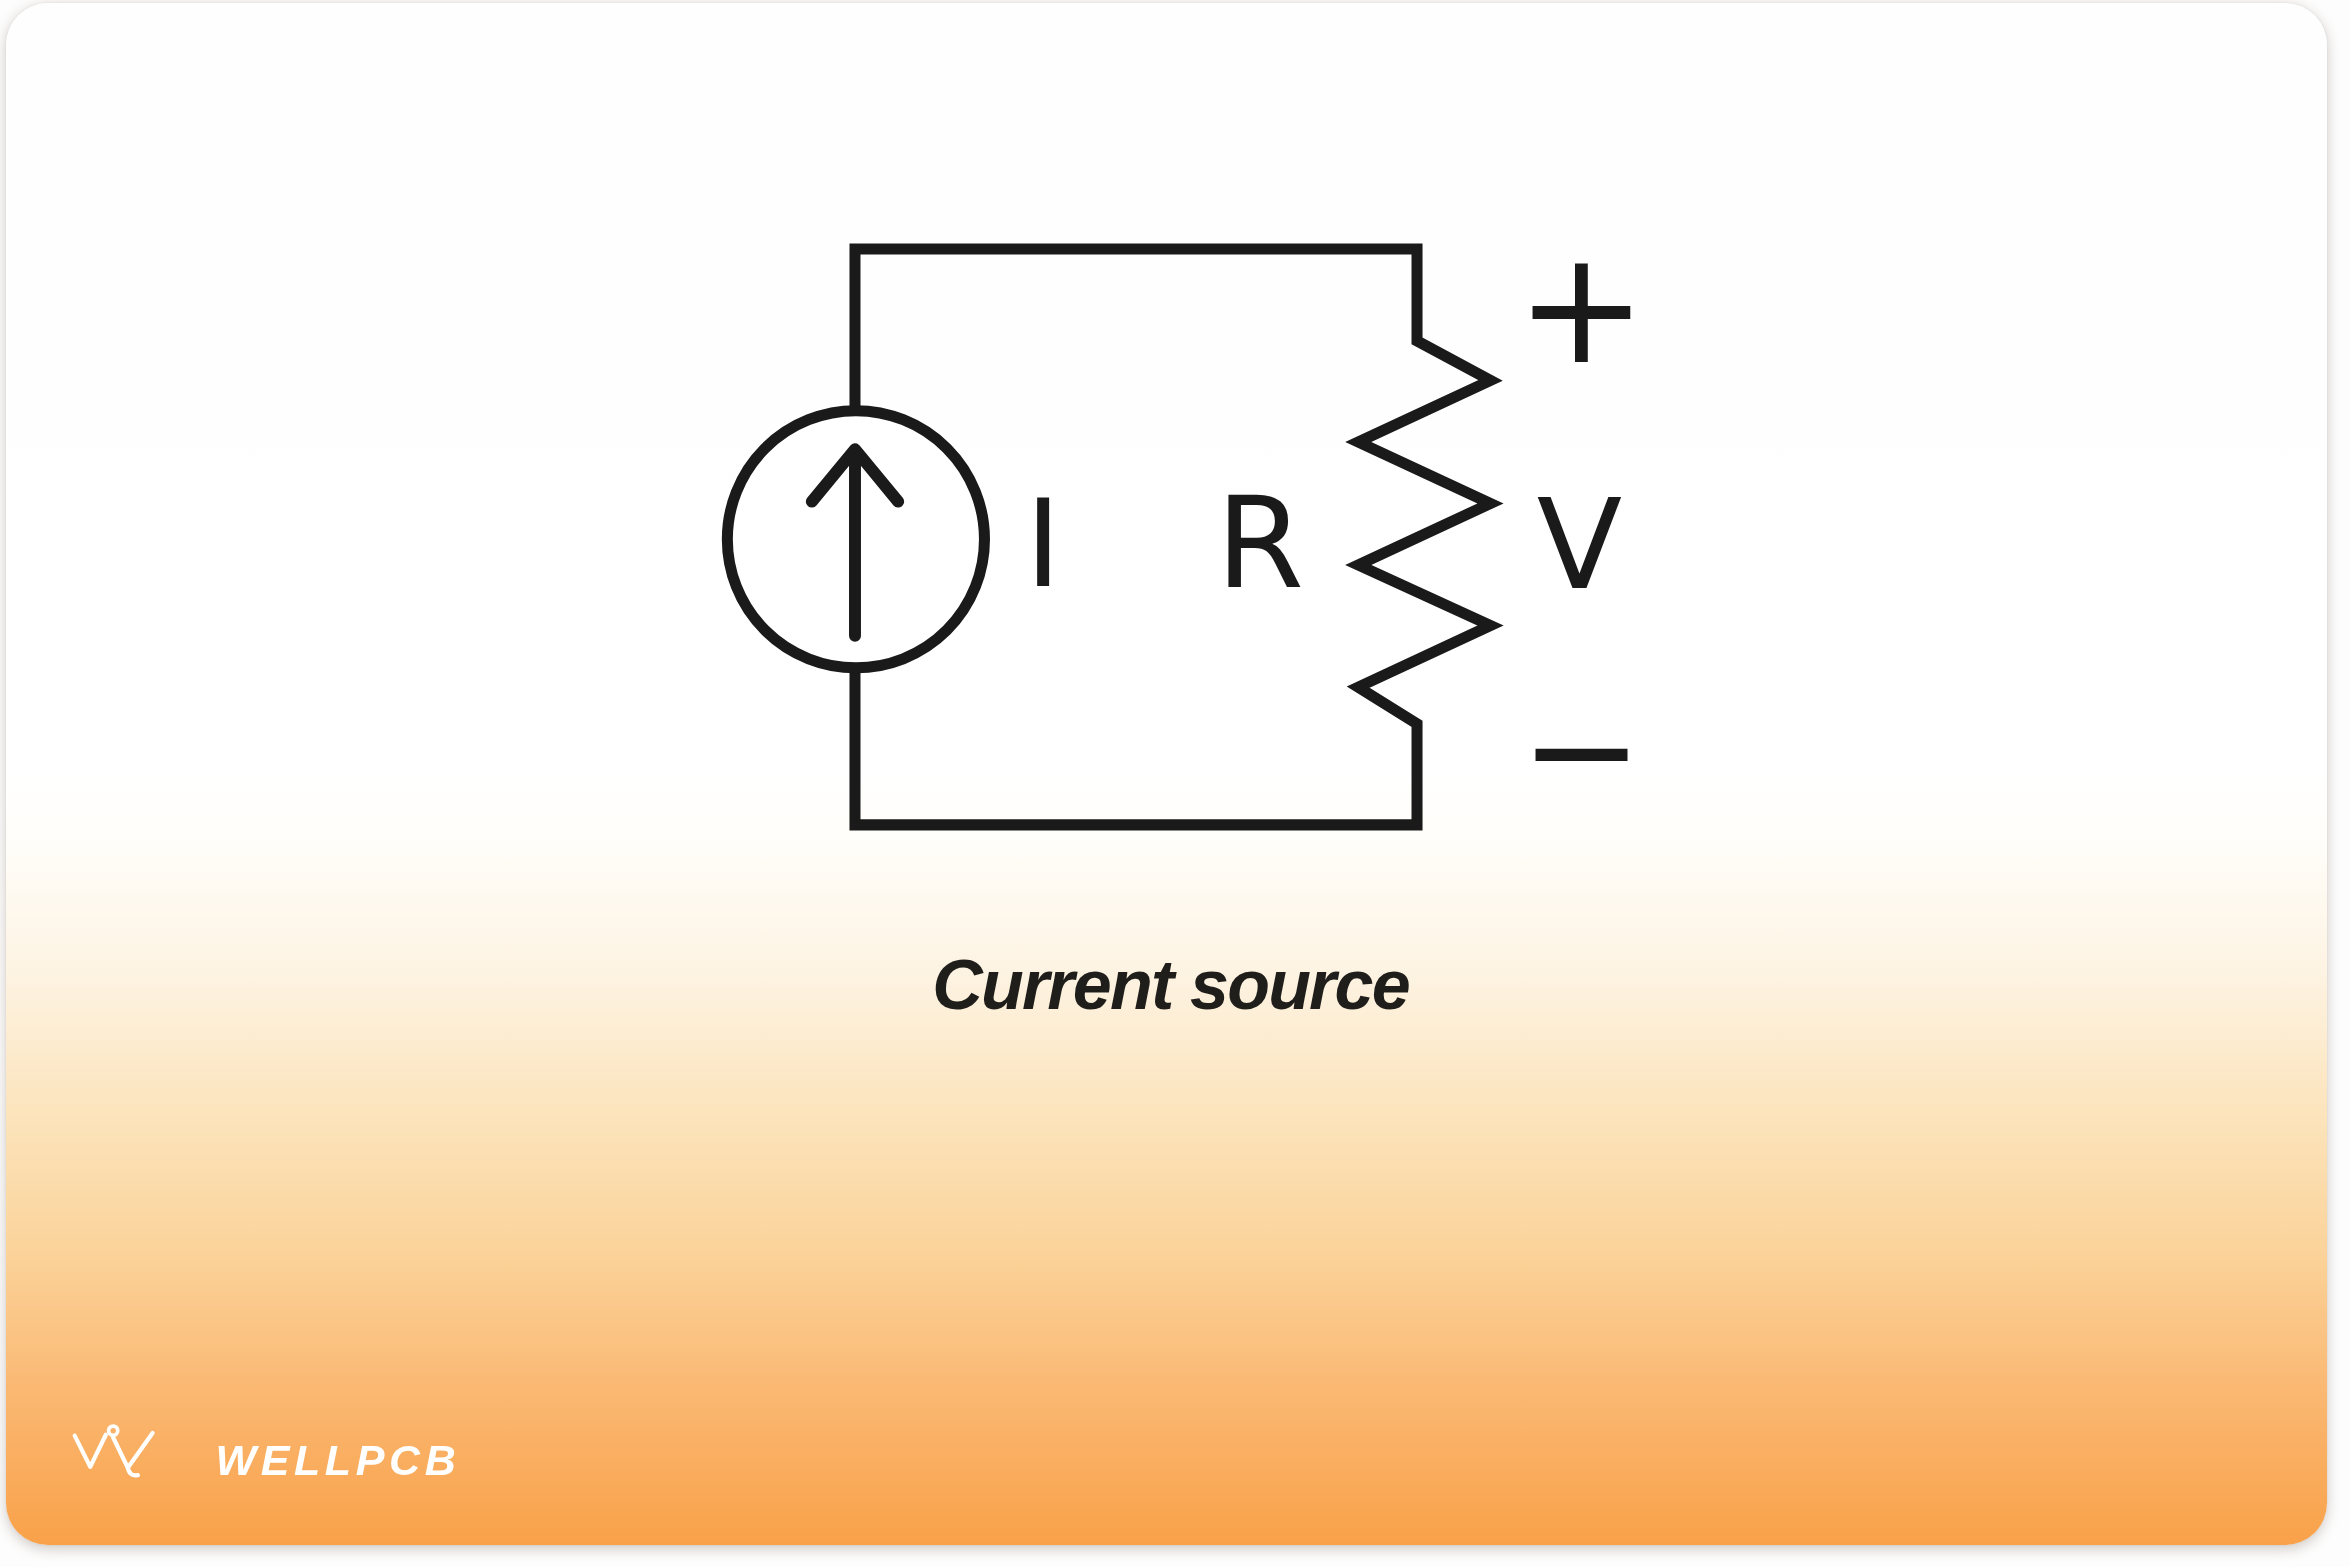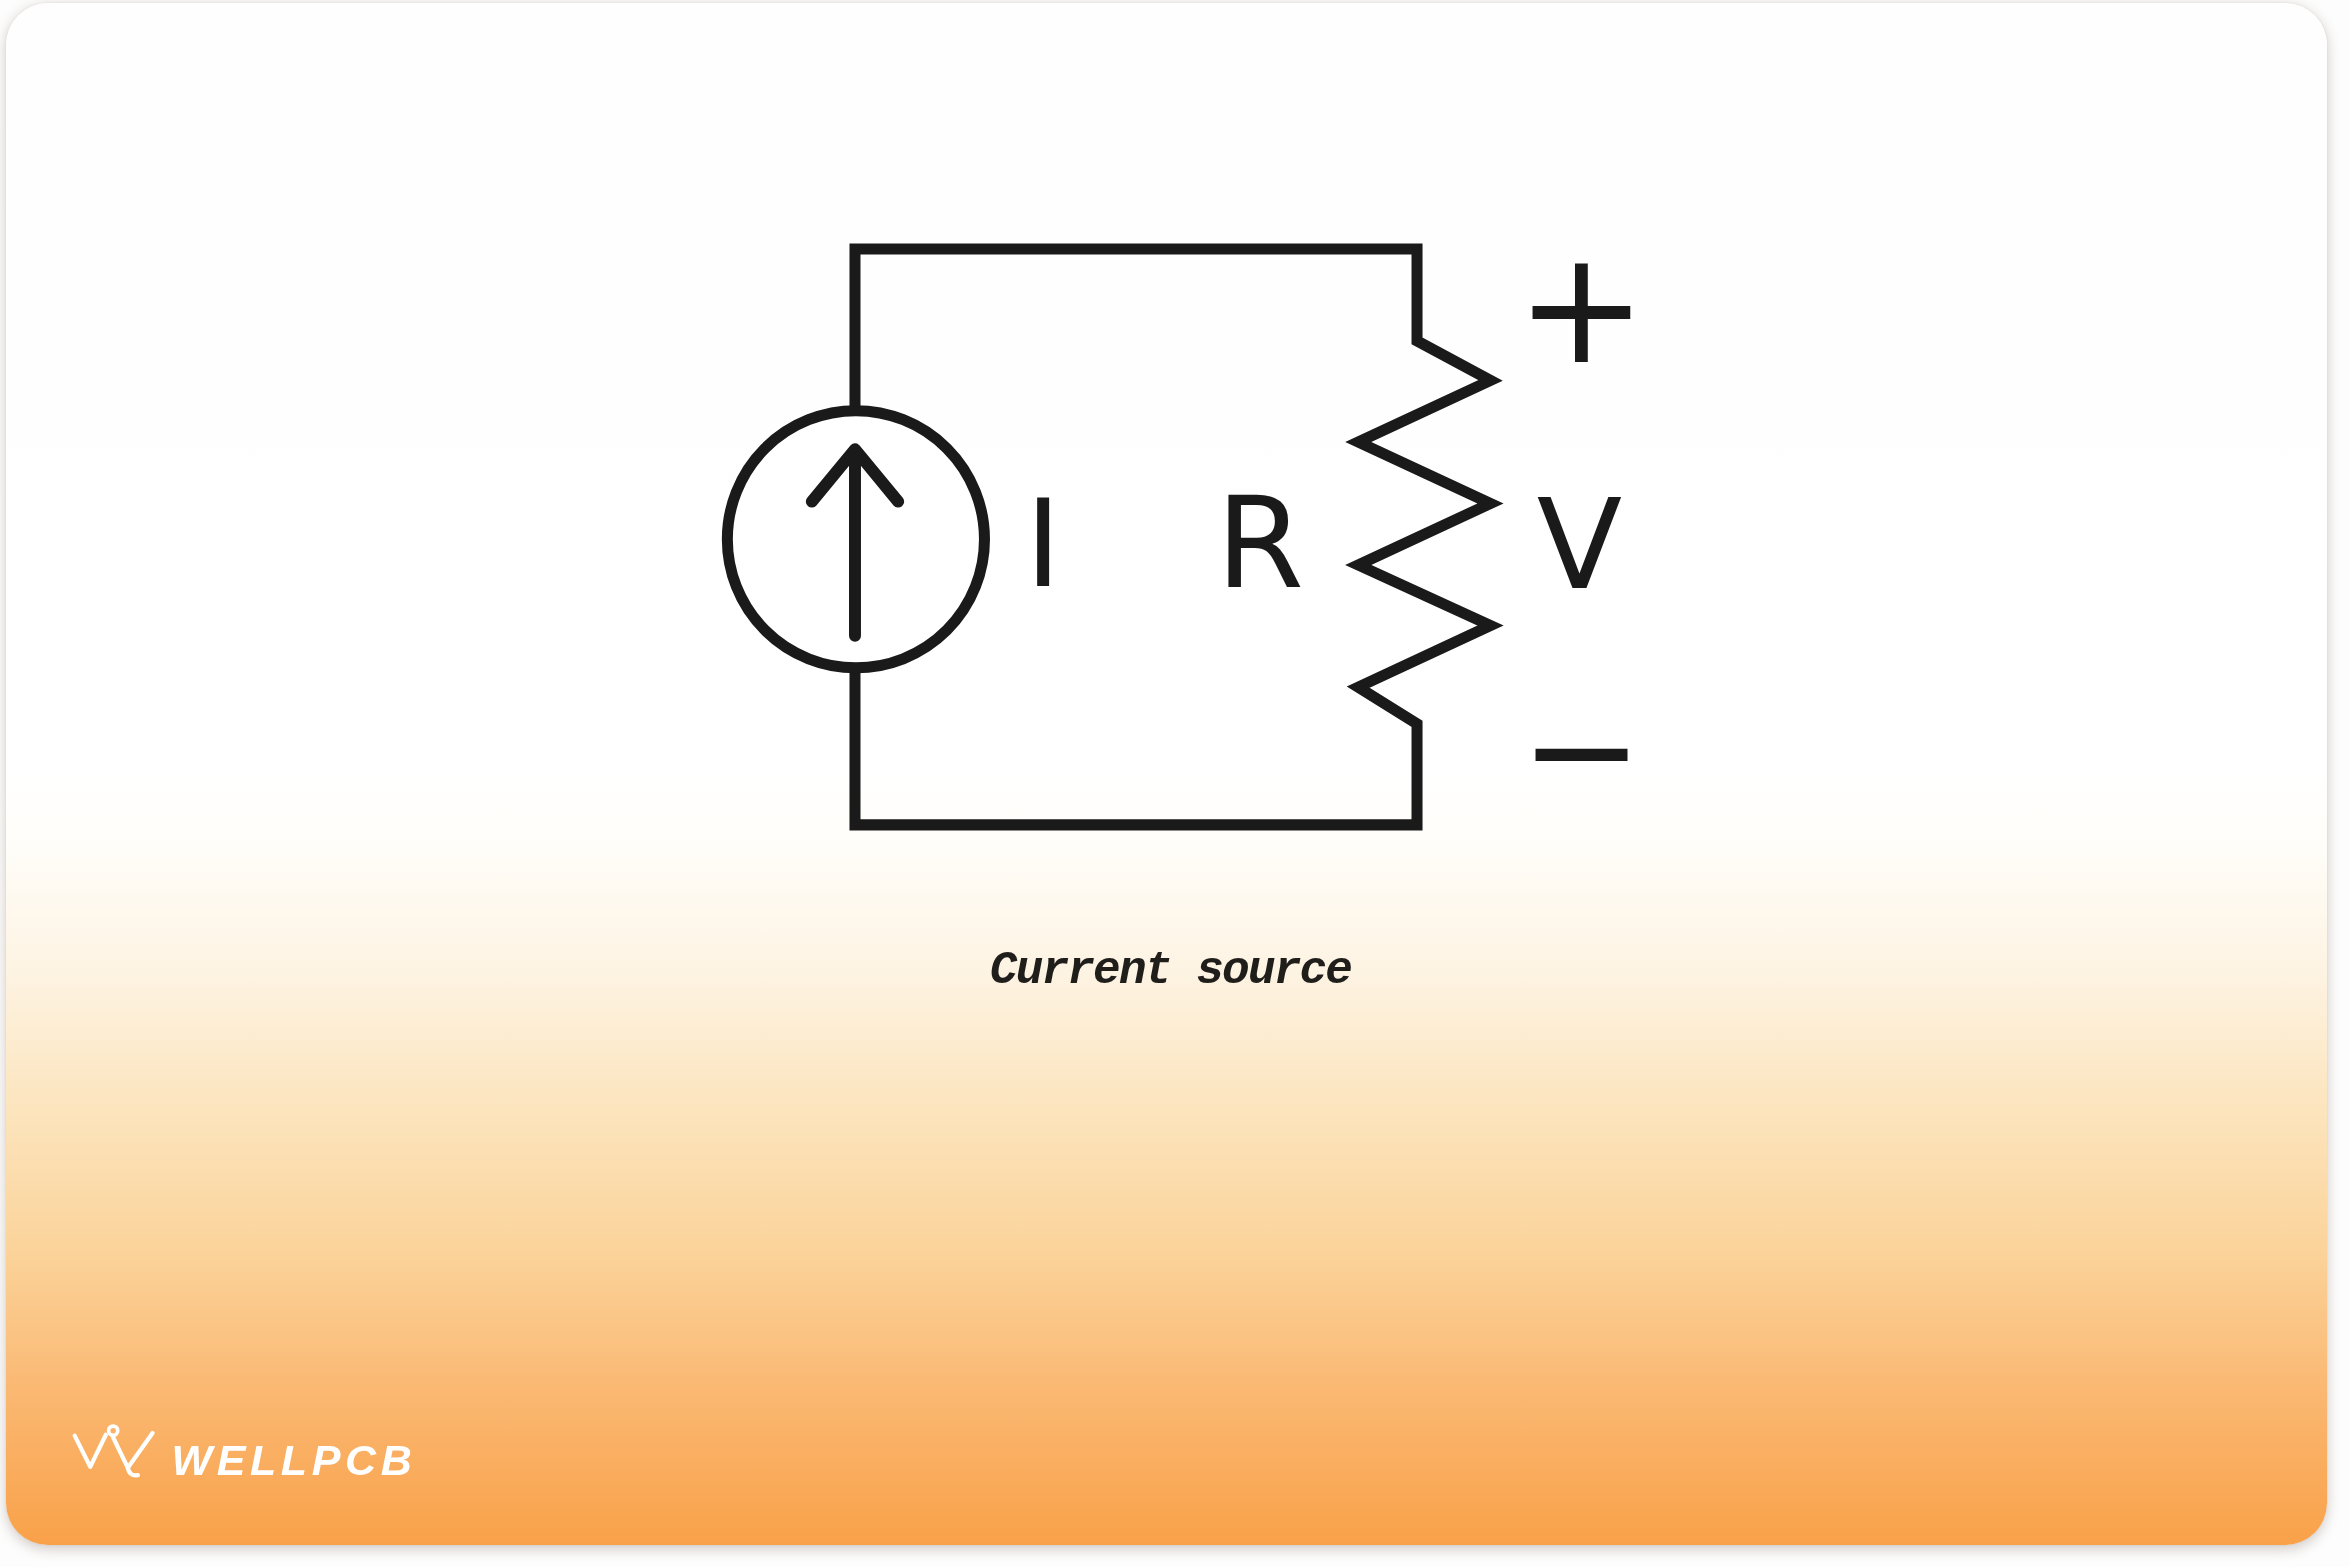--- a/index.html
+++ b/index.html
@@ -44,22 +44,22 @@
     height: 1568px;
   }
   .circuit-label {
     font-family: "DejaVu Sans", sans-serif;
   }
   .caption {
     position: absolute;
     left: 1165px;
     top: 942px;
     transform: translateX(-50%);
-    font-family: Liberation Mono, monospace;
-    font-size: 46px;
+    font-family: Liberation Sans, sans-serif;
+    font-size: 70px;
     font-weight: bold;
     font-style: italic;
     letter-spacing: -1.8px;
     color: #201e1b;
     white-space: nowrap;
   }
   .logo {
     position: absolute;
     left: 65px;
     top: 1420px;
@@ -75,20 +75,21 @@
   .logo-text {
     font-family: "Liberation Sans", sans-serif;
     font-size: 43px;
     font-weight: bold;
     font-style: italic;
     letter-spacing: 4.6px;
     color: #ffffff;
     line-height: 1;
     padding-top: 13px;
     white-space: nowrap;
+    margin-left: 44px;
   }
 </style>
 </head>
 <body>
 
 <div class="page">
   <div class="card">
 
     <svg class="circuit-svg" viewBox="0 0 2560 1707">
 

